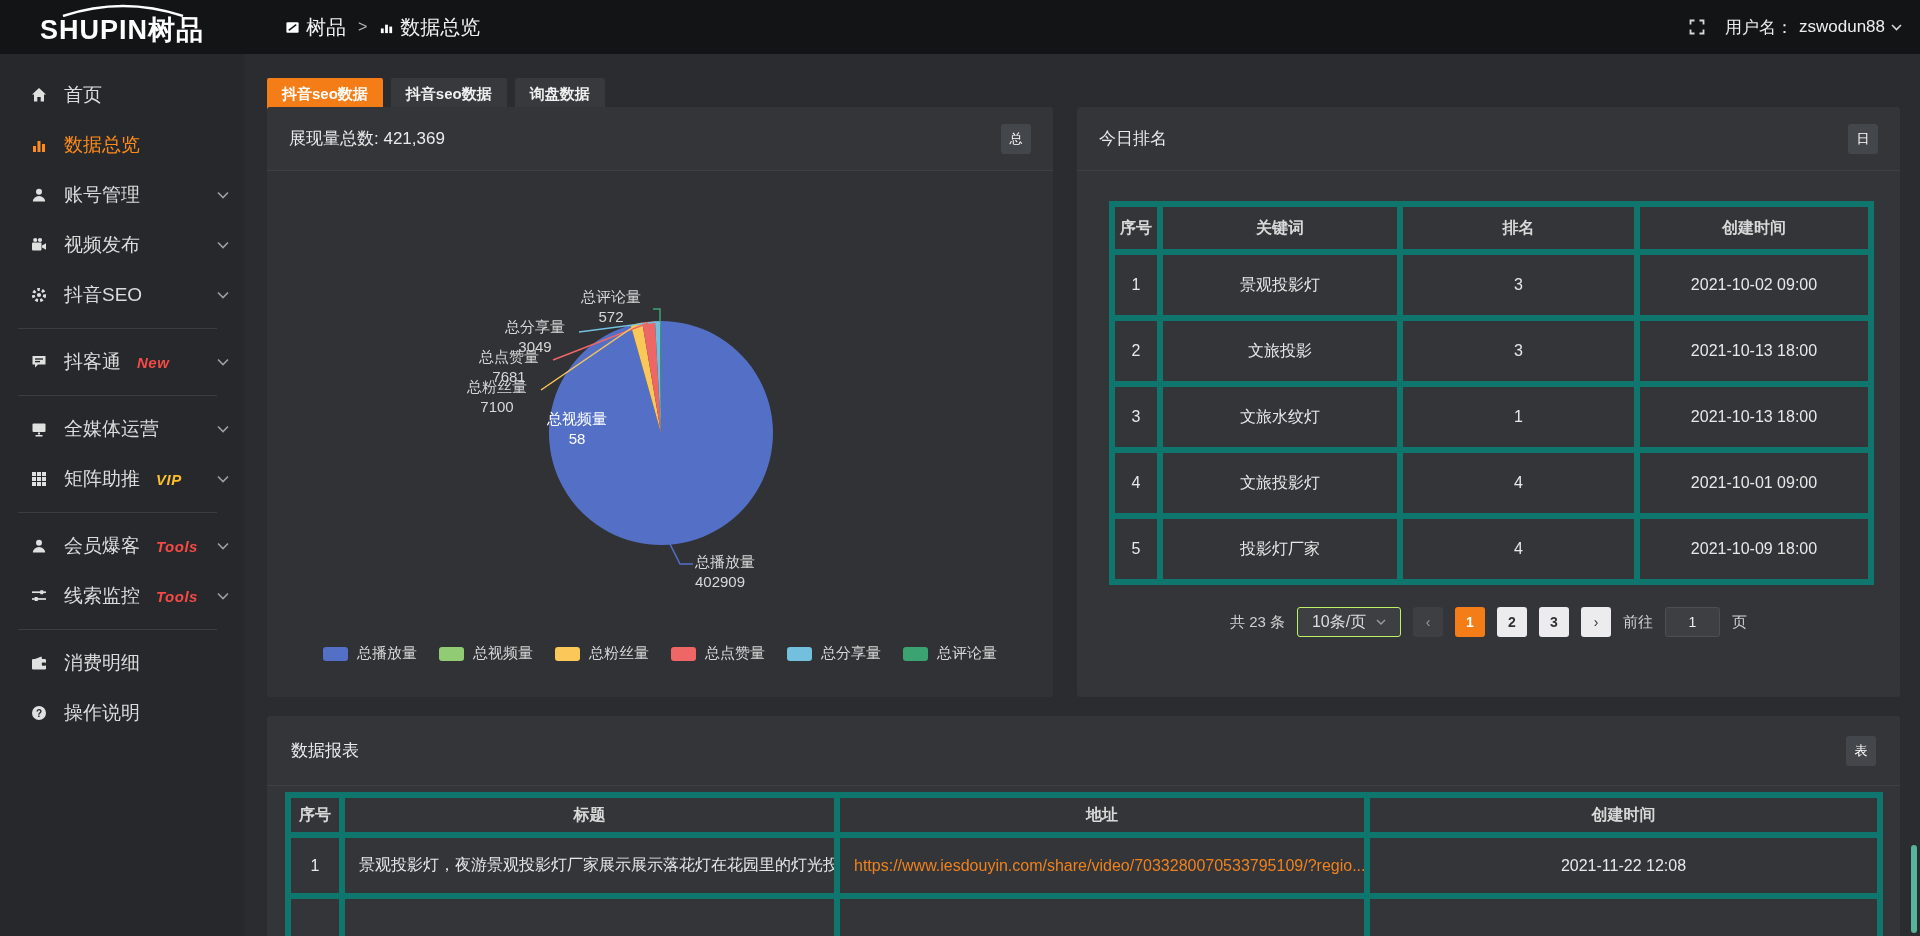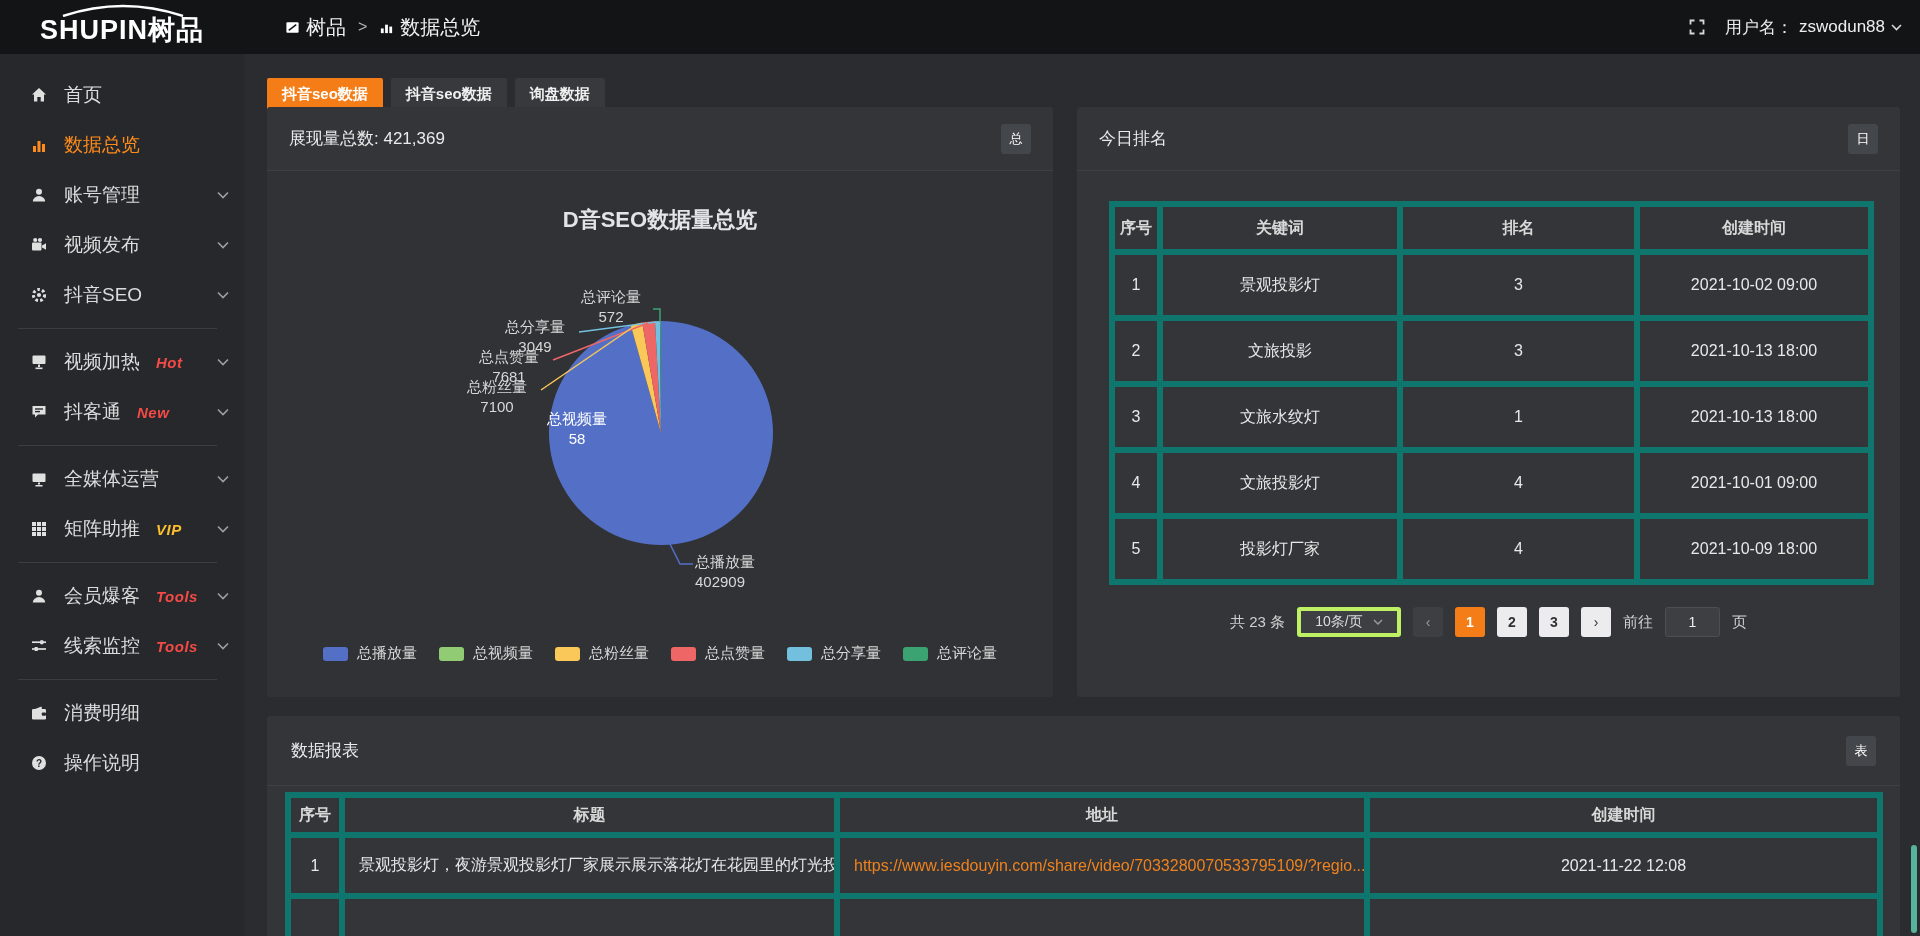--- a/index.html
+++ b/index.html
@@ -60,22 +60,22 @@
   .legend-swatch { width:25px; height:14px; border-radius:3px; }
   
   .rank-body { padding:30px 32px 0; }
   table { border-collapse:collapse; width:100%; table-layout:fixed; }
   th,td { border:6px solid #0f766e; text-align:center; font-weight:400; color:#e8e8e8; font-size:16px; overflow:hidden; }
   th { height:48px; color:#d9d9d9; font-weight:700; }
   .rank-table td { height:66px; }
   
   .pager { display:flex; align-items:center; justify-content:center; gap:12px; margin-top:22px;
            font-size:15px; color:#cfcfcf; }
-  .pager-select { width:104px; height:30px; background:#3d3f43; border:4px solid #bef264; border-radius:3px;
-                  display:flex; align-items:center; justify-content:center; gap:10px; font-size:14px;
+  .pager-select { width:104px; height:30px; background:#3d3f43; border:1px solid #bef264; border-radius:3px;
+                  display:flex; align-items:center; justify-content:center; gap:10px; font-size:16px;
                   color:#dddddd; cursor:pointer; }
   .pg-btn { min-width:30px; height:30px; padding:0 6px; border-radius:3px; border:none; font-size:14px;
             display:flex; align-items:center; justify-content:center; cursor:pointer; font-family:inherit; }
   .pg-prev { background:#3d3f43; color:#9a9da2; }
   .pg-num  { background:#ececee; color:#303133; font-weight:700; }
   .pg-num.active { background:#f57d17; color:#fff; }
   .pg-next { background:#ececee; color:#303133; }
   .goto-input { width:55px; height:30px; background:#3d3f43; border:1px solid #4c4e53; border-radius:3px;
                 color:#eeeeee; text-align:center; font-size:14px; font-family:inherit; }
   
@@ -195,36 +195,20 @@
     <span class="chev">
         <svg width="12" height="8" viewBox="0 0 12 8" fill="none" stroke="currentColor" stroke-width="1.6">
           <polyline points="1,1.5 6,6.5 11,1.5"></polyline>
         </svg>
       </span>
   </div>
   <div class="side-divider"></div>
   <div class="side-item">
     <span class="s-icon">
         <svg width="16" height="16" viewBox="0 0 16 16" fill="currentColor">
-          <rect x="1.5" y="1.5" width="13" height="8.5" rx="1"></rect>
-          <rect x="7" y="10.5" width="2" height="2.5"></rect>
-          <rect x="4.5" y="13.5" width="7" height="1.6"></rect>
-        </svg>
-      </span>
-    <span class="s-label">视频加热</span>
-    <span class="badge" style="color: rgb(245, 74, 69);">Hot</span>
-    <span class="chev">
-        <svg width="12" height="8" viewBox="0 0 12 8" fill="none" stroke="currentColor" stroke-width="1.6">
-          <polyline points="1,1.5 6,6.5 11,1.5"></polyline>
-        </svg>
-      </span>
-  </div>
-  <div class="side-item">
-    <span class="s-icon">
-        <svg width="16" height="16" viewBox="0 0 16 16" fill="currentColor">
           <path d="M1.5 2 h13 v8.5 h-7.5 l-3 3 v-3 h-2.5 Z"></path>
           <g stroke="#26282c" stroke-width="1.4">
             <line x1="4" y1="5" x2="12" y2="5"></line>
             <line x1="4" y1="7.6" x2="9" y2="7.6"></line>
           </g>
         </svg>
       </span>
     <span class="s-label">抖客通</span>
     <span class="badge" style="color: rgb(245, 74, 69); text-align: center;">New</span>
     <span class="chev">
@@ -335,21 +319,20 @@
     <button class="tab">抖音seo数据</button>
     <button class="tab">询盘数据</button>
   </div>
 
   <div class="panel panel-overview">
     <div class="panel-head">
       <span>展现量总数: 421,369</span>
       <button class="corner-btn">总</button>
     </div>
     <div class="chart-body">
-      <div class="chart-title">D音SEO数据量总览</div>
       <svg class="pie-svg" width="786" height="526" viewBox="0 0 786 526">
         <g id="pie-slices">
             <path d="M394,262 L394.0,150.0 A112,112 0 1 1 363.6,154.2 Z" fill="#5470c6"></path>
             <path d="M394,262 L363.6,154.2 A112,112 0 0 1 363.7,154.2 Z" fill="#91cc75"></path>
             <path d="M394,262 L363.7,154.2 A112,112 0 0 1 375.2,151.6 Z" fill="#fac858"></path>
             <path d="M394,262 L375.2,151.6 A112,112 0 0 1 388.0,150.2 Z" fill="#ee6666"></path>
             <path d="M394,262 L388.0,150.2 A112,112 0 0 1 393.0,150.0 Z" fill="#73c0de"></path>
             <path d="M394,262 L393.0,150.0 A112,112 0 0 1 394.0,150.0 Z" fill="#3ba272"></path>
           </g>
         <polyline points="393,151 393,138 386,138" fill="none" stroke-width="1.5" stroke="#3ba272"></polyline>

